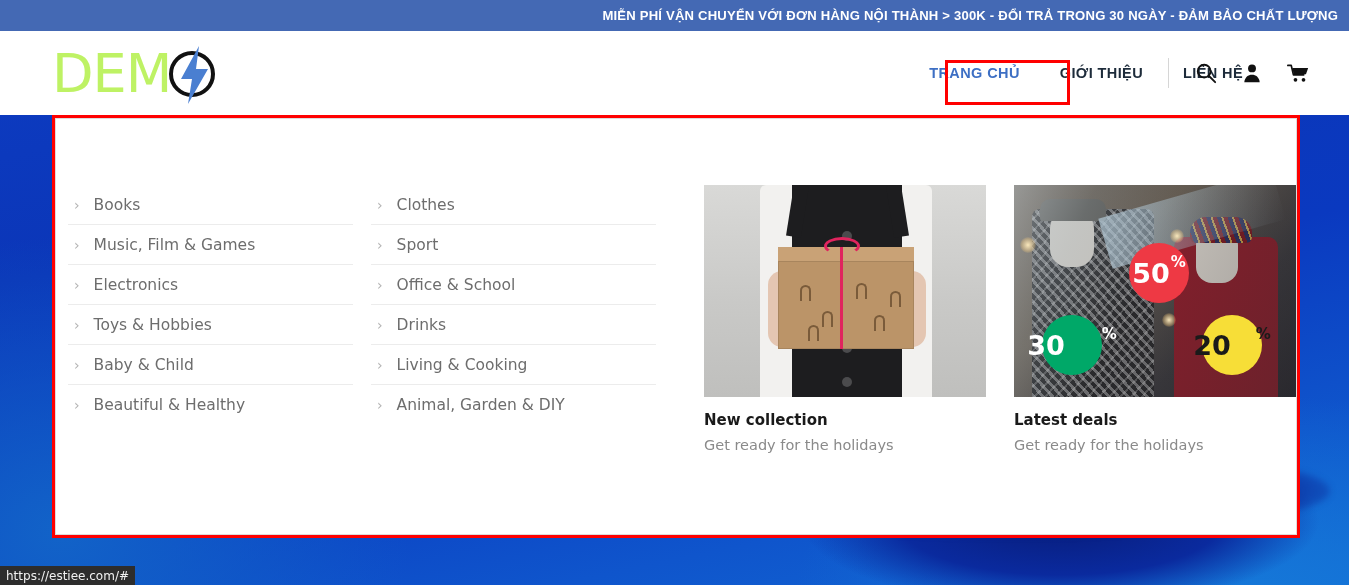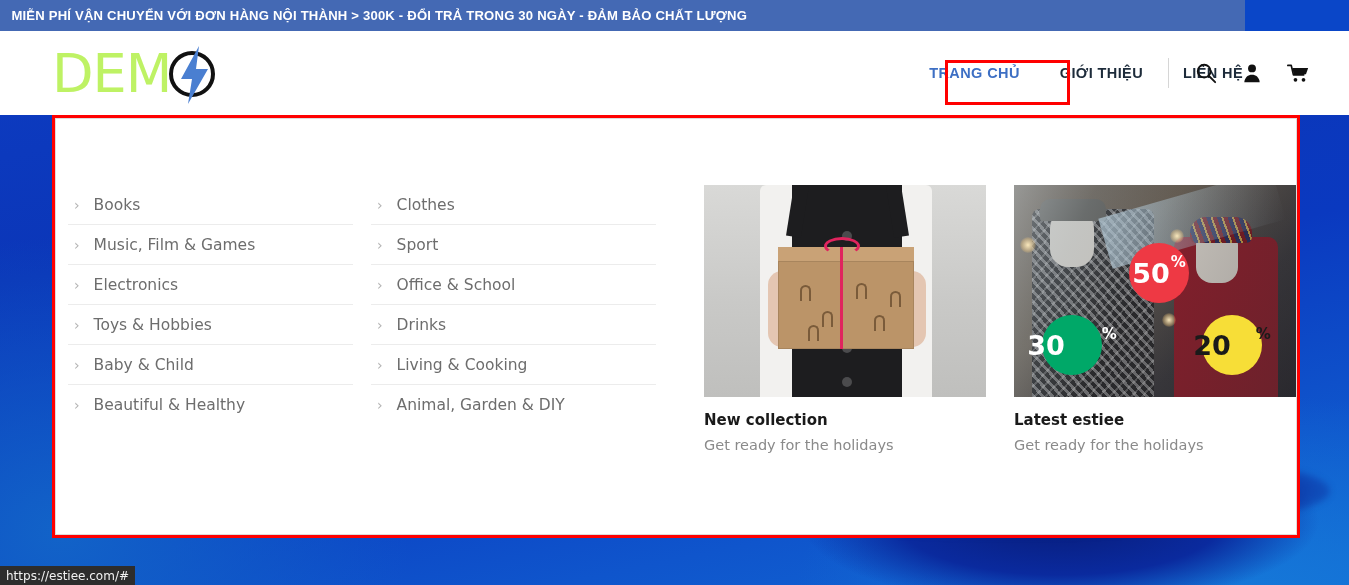--- a/index.html
+++ b/index.html
@@ -24,23 +24,23 @@
   }
   #page-bg .bg-streak {
     position: absolute; left: 690px; top: 415px; width: 640px; height: 90px;
     border-radius: 50%;
     background: radial-gradient(ellipse at center, #0a1f86 0%, #0b2a9a 55%, rgba(12,45,160,0) 80%);
     filter: blur(3px);
   }
 
   
   #topbar {
-    position: absolute; left: 0; top: 0; width: 1245px; height: 31px;
+    position: absolute; left: 0; top: 0; width: 1349px; height: 31px;
     background: #4469b4;
-    display: flex; align-items: center; justify-content: flex-start;
+    display: flex; align-items: center; justify-content: flex-end;
   }
   #topbar .msg {
     color: #ffffff;
     font-size: 13.5px;
     font-weight: bold;
     letter-spacing: .2px;
     white-space: nowrap;
     transform: scaleX(.97);
   }
 
@@ -443,21 +443,21 @@
           </div>
           <div class="badge b30">
             <span class="num">30</span>
               <span class="pct">%</span>
           </div>
           <div class="badge b20">
             <span class="num">20</span>
               <span class="pct">%</span>
           </div>
         </div>
-        <div class="ptitle">Latest estiee</div>
+        <div class="ptitle">Latest deals</div>
         <div class="psub">Get ready for the holidays</div>
       </div>
 
     </div>
   </div>
 </div>
 
 <div id="redbox-drop"></div>
 
 <div id="statusbar">

